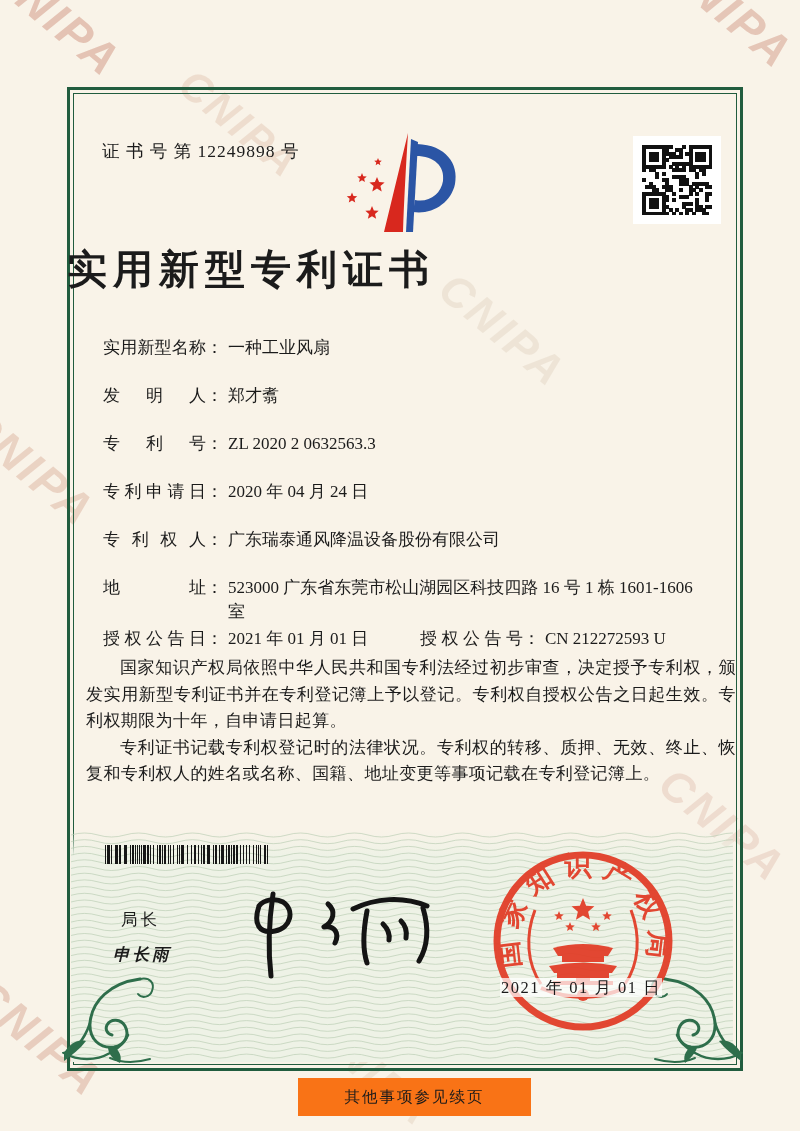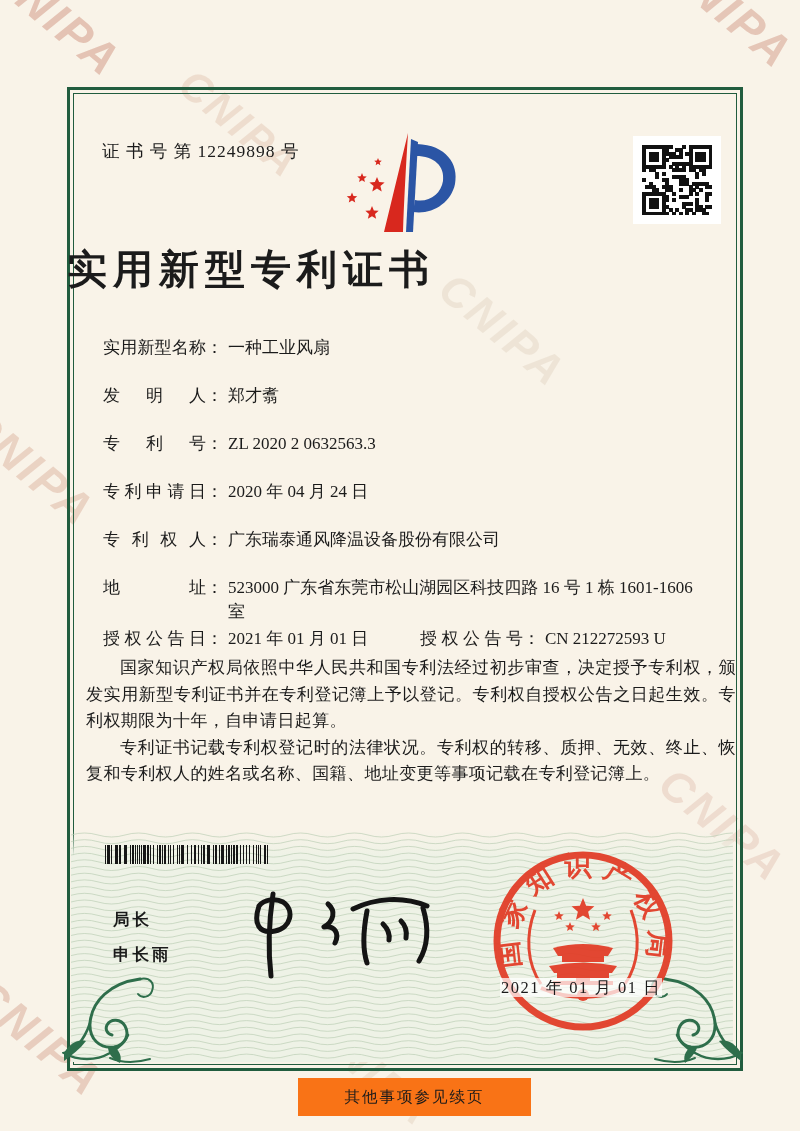--- a/index.html
+++ b/index.html
@@ -38,24 +38,24 @@
   .fvalue{margin-left:5px;vertical-align:top;display:inline-block;}
   .fvalue.wide{width:472px;}
   .frow.right{left:420px;}
   
   .paras{position:absolute;left:86px;top:655px;width:650px;font-size:17px;
     line-height:26.5px;text-align:justify;letter-spacing:0.4px;z-index:3;}
   .paras p{margin:0;text-indent:2em;}
   
   .barcode{position:absolute;left:105px;top:845px;width:166px;height:19px;z-index:3;}
   
-  .sigrole{position:absolute;left:113px;top:909px;font-family:"Liberation Sans","DejaVu Sans",sans-serif;
-    font-weight:700;font-size:16.5px;letter-spacing:3px;z-index:3;}
+  .sigrole{position:absolute;left:121px;top:909px;font-family:"Liberation Sans","DejaVu Sans",sans-serif;
+    font-weight:400;font-size:16.5px;letter-spacing:3px;z-index:3;}
   .signame{position:absolute;left:113px;top:944px;font-family:"Liberation Sans","DejaVu Sans",sans-serif;
-    font-weight:600;font-size:16.5px;letter-spacing:3px;z-index:3;}
+    font-weight:600;font-size:16.5px;letter-spacing:3px;z-index:3;font-style:italic;}
   .sighand{position:absolute;left:235px;top:876px;width:210px;height:112px;z-index:3;}
   .sighand path{stroke:#141414;stroke-width:5;fill:none;stroke-linecap:round;stroke-linejoin:round;}
   
   .seal{position:absolute;left:483px;top:848px;width:200px;height:186px;z-index:4;opacity:.93;}
   .seal .red-stroke{stroke:var(--seal-red,#e23b25);fill:none;}
   .seal .red-fill{fill:var(--seal-red,#e23b25);}
   .seal text{fill:var(--seal-red,#e23b25);font-family:"Liberation Sans","DejaVu Sans",sans-serif;
     font-weight:bold;font-size:27px;letter-spacing:10px;}
   .sealdate{position:absolute;left:500px;top:977px;font-size:16.5px;letter-spacing:1.5px;z-index:5;}
   .sealdate span{background:rgba(255,255,255,.72);padding:0 1px;}

